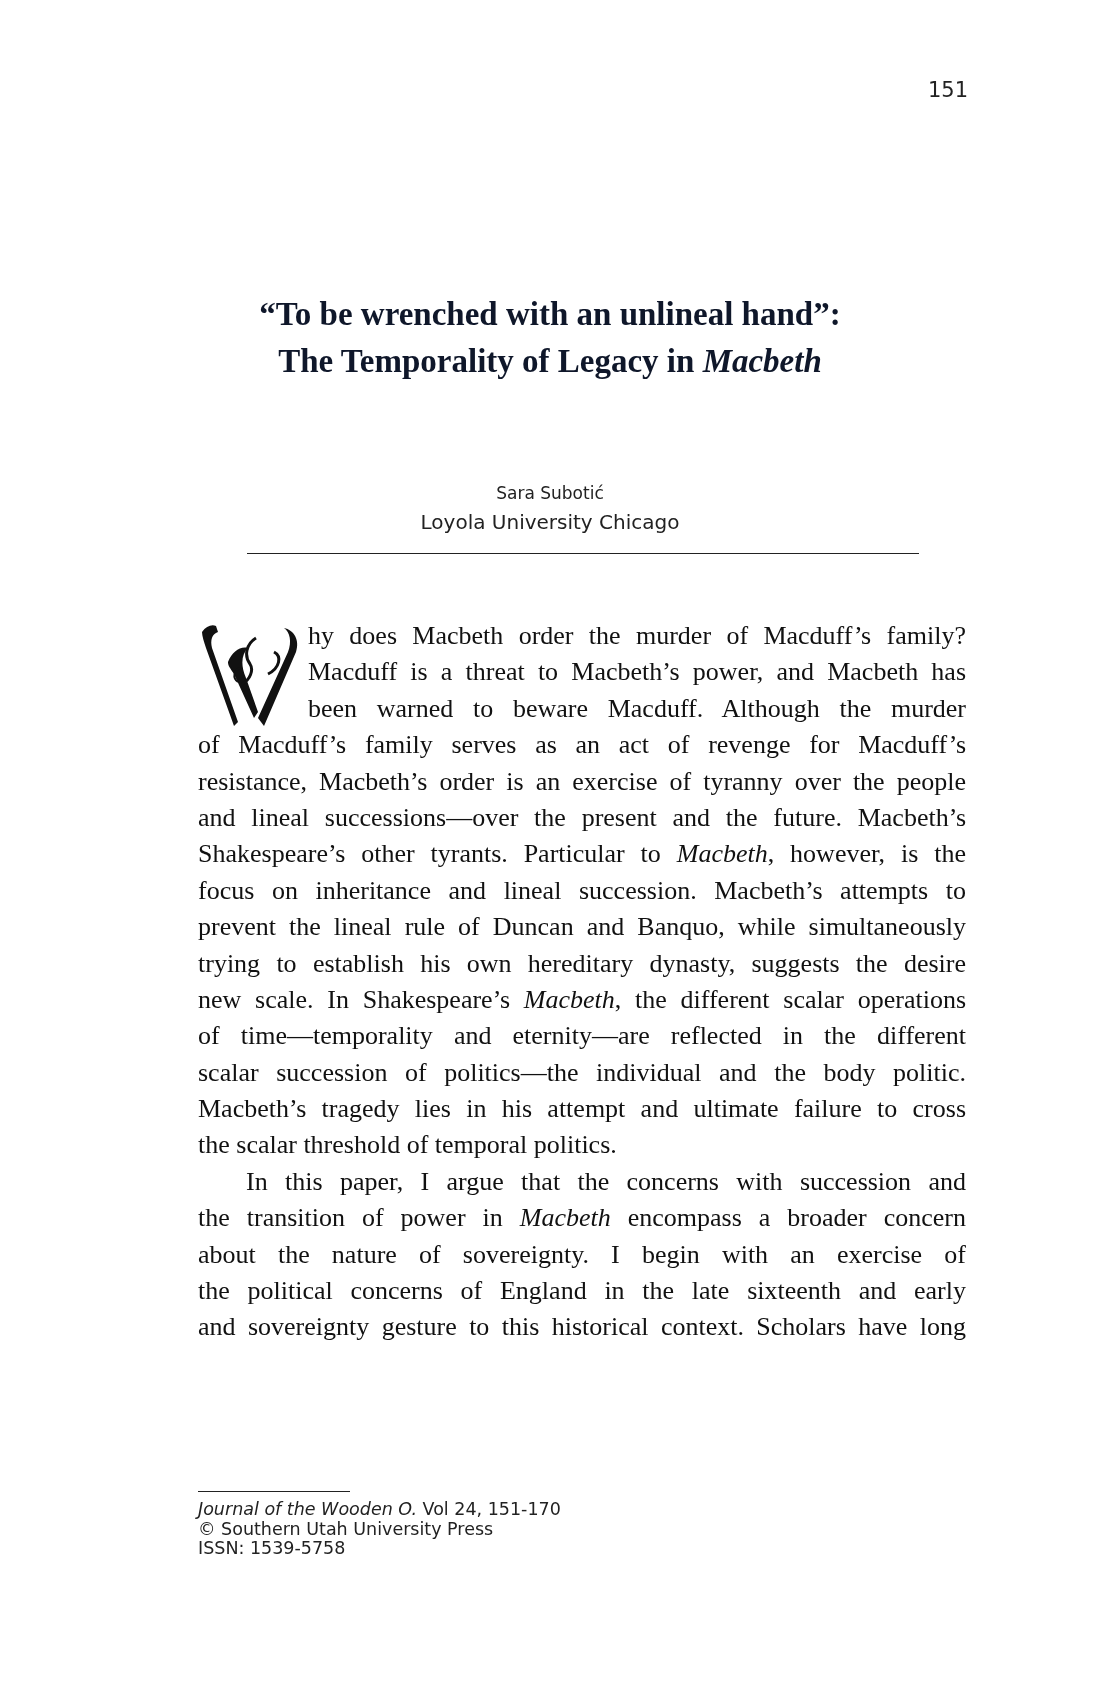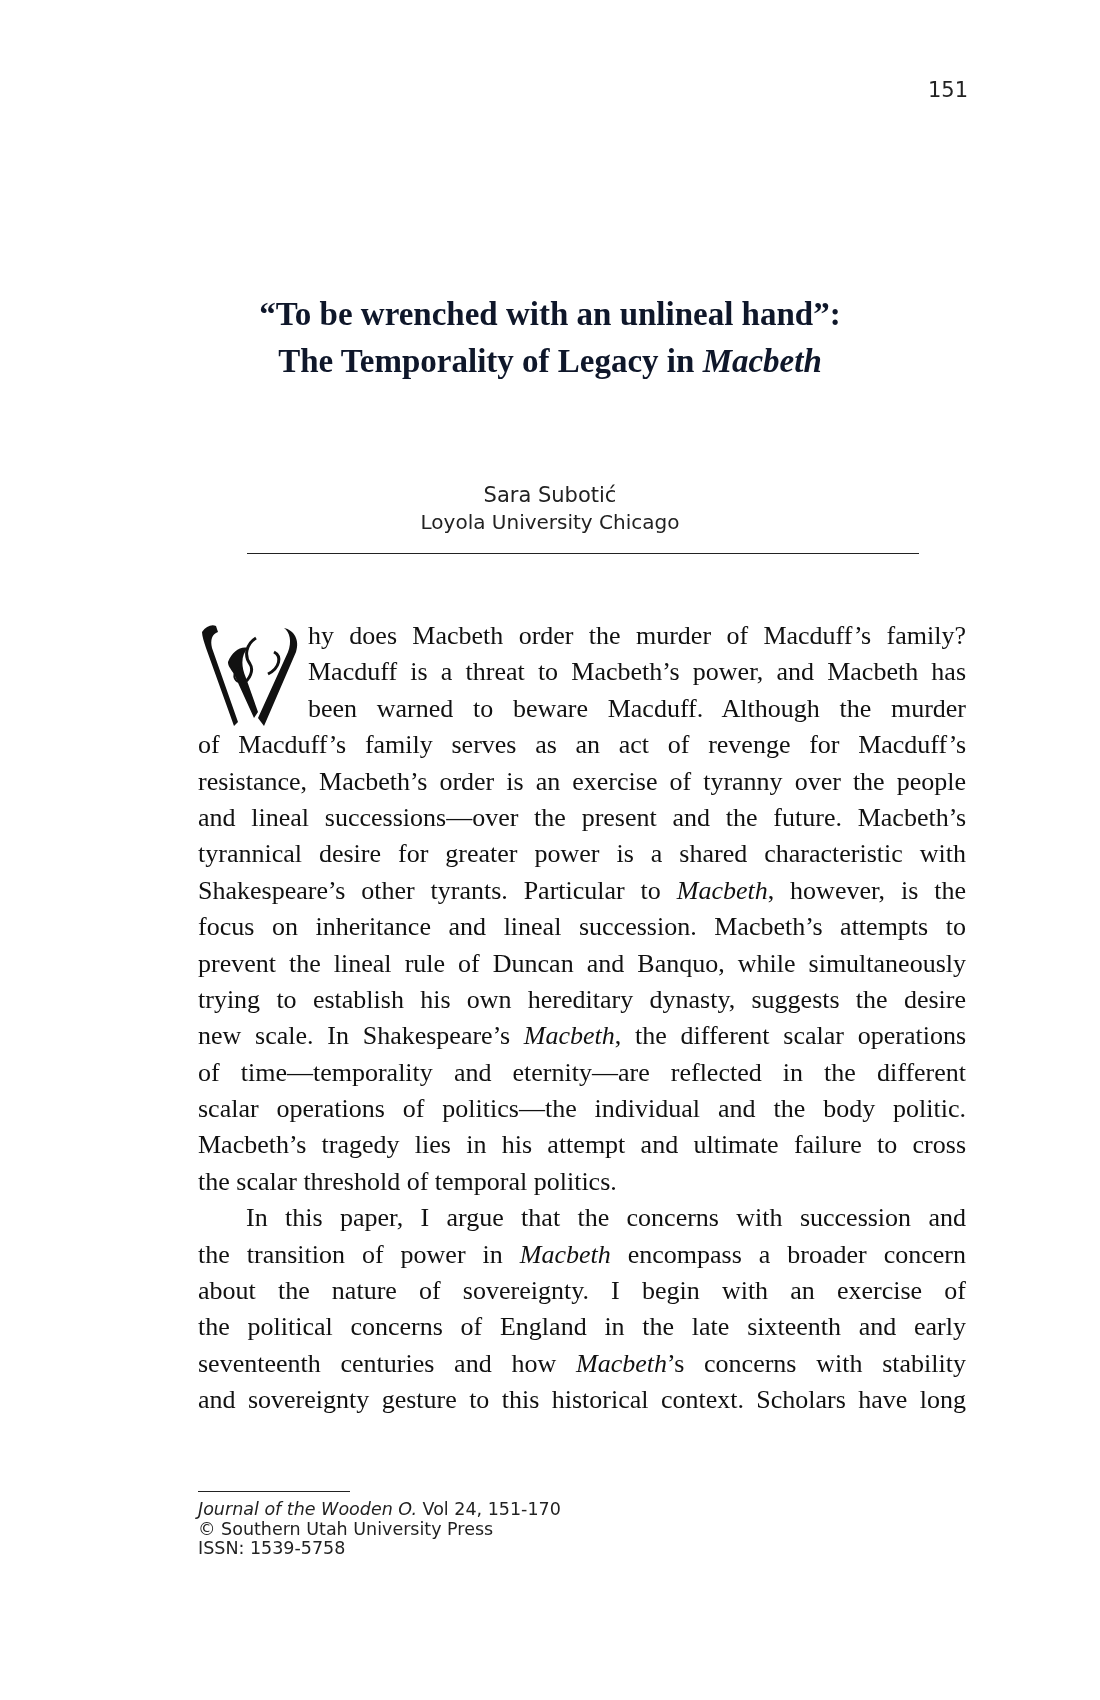--- a/index.html
+++ b/index.html
@@ -5,21 +5,21 @@
   html, body { margin:0; padding:0; background:#ffffff; }
   body { width:1100px; height:1700px; position:relative; overflow:hidden; color:#111; }
   .pagenum { position:absolute; left:918px; top:78px; width:50px; text-align:right;
     font-family:"DejaVu Sans", sans-serif; font-size:21px; color:#222; }
   .title { position:absolute; left:150px; width:800px; text-align:center;
     font-family:"Liberation Serif", serif; font-weight:bold; font-size:33px; color:#0f172a; }
   .title i { font-style:italic; }
   .t1 { top:296px; }
   .t2 { top:343px; }
   .author { position:absolute; left:150px; width:800px; top:483px; text-align:center;
-    font-family:"DejaVu Sans", sans-serif; font-size:21px; color:#222; }
+    font-family:"DejaVu Sans", sans-serif; font-size:17px; color:#222; }
   .affil { position:absolute; left:150px; width:800px; top:510px; text-align:center;
     font-family:"DejaVu Sans", sans-serif; font-size:20px; color:#222; }
   .rule { position:absolute; left:247px; top:553px; width:672px; height:0; border-top:1.5px solid #222; }
   .body { position:absolute; left:198px; top:618px; width:768px;
     font-family:"Liberation Serif", serif; font-size:26px; line-height:36.4px; color:#111;
     text-align:justify; }
   .line { display:block; height:36.4px; white-space:nowrap; text-align:justify; text-align-last:justify; }
   .line.last { text-align-last:left; }
   .line i { font-style:italic; }
   .indent { padding-left:48px; }
@@ -51,35 +51,33 @@
   <path d="M40 60 C 34 56, 36 48, 42 46" fill="none" stroke="#111" stroke-width="2"></path>
 </svg>
 
 <div class="body" id="body">
     <span class="line dropcap-line"><span>hy does Macbeth order the murder of Macduff’s family?</span></span>
     <span class="line dropcap-line"><span>Macduff is a threat to Macbeth’s power, and Macbeth has</span></span>
     <span class="line dropcap-line"><span>been warned to beware Macduff. Although the murder</span></span>
     <span class="line"><span>of Macduff’s family serves as an act of revenge for Macduff’s</span></span>
     <span class="line"><span>resistance, Macbeth’s order is an exercise of tyranny over the people</span></span>
     <span class="line"><span>and lineal successions—over the present and the future. Macbeth’s</span></span>
-    <span class="line"><span>tyrannical desire for greater power is a shared characteristic with</span></span>
     <span class="line"><span>Shakespeare’s other tyrants. Particular to </span><i>Macbeth</i><span>, however, is the</span></span>
     <span class="line"><span>focus on inheritance and lineal succession. Macbeth’s attempts to</span></span>
     <span class="line"><span>prevent the lineal rule of Duncan and Banquo, while simultaneously</span></span>
     <span class="line"><span>trying to establish his own hereditary dynasty, suggests the desire</span></span>
     <span class="line"><span>new scale. In Shakespeare’s </span><i>Macbeth</i><span>, the different scalar operations</span></span>
     <span class="line"><span>of time—temporality and eternity—are reflected in the different</span></span>
-    <span class="line"><span>scalar operations of politics—the individual and the body politic.</span></span>
+    <span class="line"><span>scalar succession of politics—the individual and the body politic.</span></span>
     <span class="line"><span>Macbeth’s tragedy lies in his attempt and ultimate failure to cross</span></span>
     <span class="line last"><span>the scalar threshold of temporal politics.</span></span>
     <span class="line indent"><span>In this paper, I argue that the concerns with succession and</span></span>
     <span class="line"><span>the transition of power in </span><i>Macbeth</i><span> encompass a broader concern</span></span>
     <span class="line"><span>about the nature of sovereignty. I begin with an exercise of</span></span>
     <span class="line"><span>the political concerns of England in the late sixteenth and early</span></span>
-    <span class="line"><span>seventeenth centuries and how </span><i>Macbeth</i><span>’s concerns with stability</span></span>
     <span class="line"><span>and sovereignty gesture to this historical context. Scholars have long</span></span>
   </div>
 
 <div class="fnrule"></div>
 <div class="footer">
   <div><i>Journal of the Wooden O.</i><span> Vol 24, 151-170</span></div>
   <div>© Southern Utah University Press</div>
   <div>ISSN: 1539-5758</div>
 </div>
 

